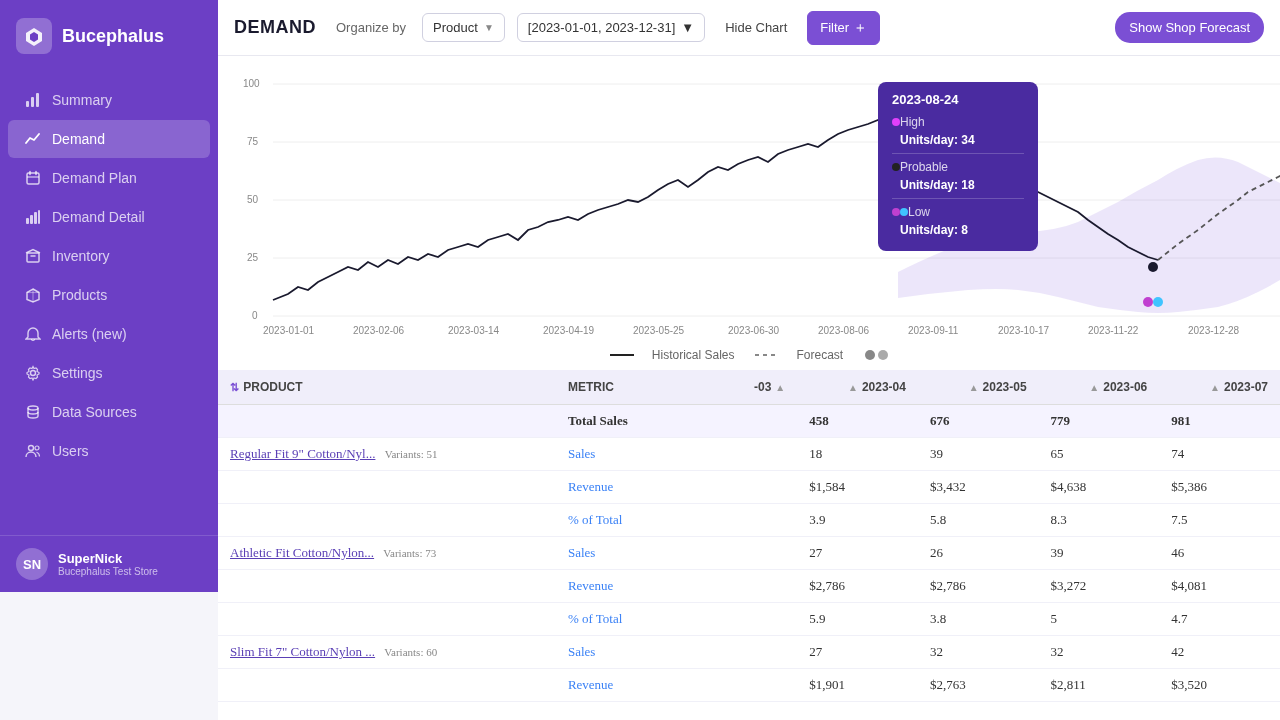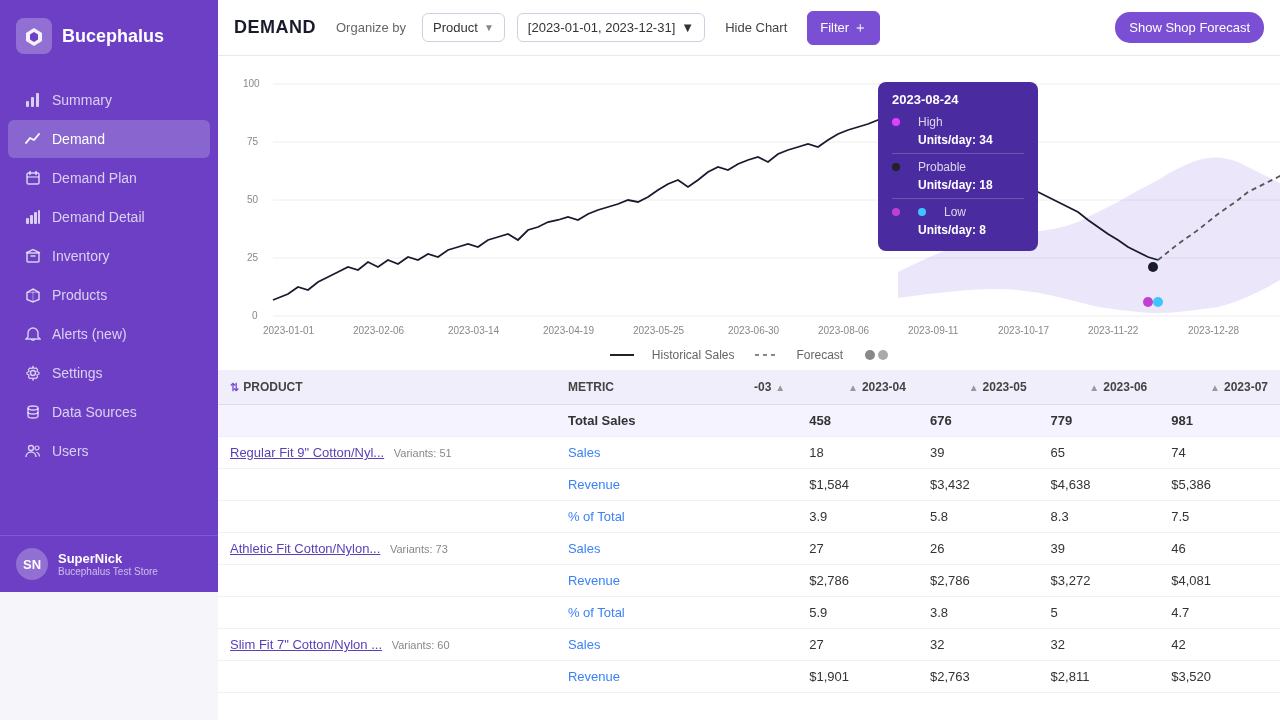--- a/index.html
+++ b/index.html
@@ -193,21 +193,21 @@
       left: 640px;
       background: #4a2ba0;
       color: #fff;
       border-radius: 8px;
       padding: 10px 14px;
       font-size: 12px;
       z-index: 10;
       min-width: 160px;
     }
     .tooltip-date { font-weight: 700; font-size: 13px; margin-bottom: 8px; }
-    .tooltip-row { display: flex; align-items: center; gap: 18px; margin: 4px 0; }
+    .tooltip-row { display: flex; align-items: center; gap: 0; margin: 4px 0; }
     .tooltip-dot { width: 8px; height: 8px; border-radius: 50%; flex-shrink: 0; }
     .tooltip-label { color: rgba(255,255,255,0.8); }
     .tooltip-divider { border: none; border-top: 1px solid rgba(255,255,255,0.2); margin: 6px 0; }
 
     
     .chart-legend {
       display: flex;
       align-items: center;
       justify-content: center;
       gap: 20px;
@@ -242,21 +242,21 @@
       padding: 10px 12px;
       text-align: left;
       font-weight: 600;
       color: #444;
       font-size: 12px;
       white-space: nowrap;
     }
     thead th.right { text-align: right; }
     .th-sortable { display: flex; align-items: center; gap: 4px; cursor: pointer; }
 
-    tbody tr { border-bottom: 1px solid #f0f0f8; }
+    tbody tr { border-bottom: 1px solid #f0f0f8; font-family: Liberation Serif, serif; }
     tbody td { padding: 8px 12px; color: #333; }
     tbody td.right { }
     .total-row td { font-weight: 700; background: #f5f3ff; font-size: 13px; }
     .product-name { color: #5a3fb5; text-decoration: underline; cursor: pointer; font-weight: 500; }
     .variants-badge { font-size: 11px; color: #888; margin-left: 6px; }
     .metric-cell { color: #3b82f6; }
 
     .sort-icon { font-size: 10px; color: #999; }
     .prod-sort { display: flex; align-items: center; gap: 4px; }
 

